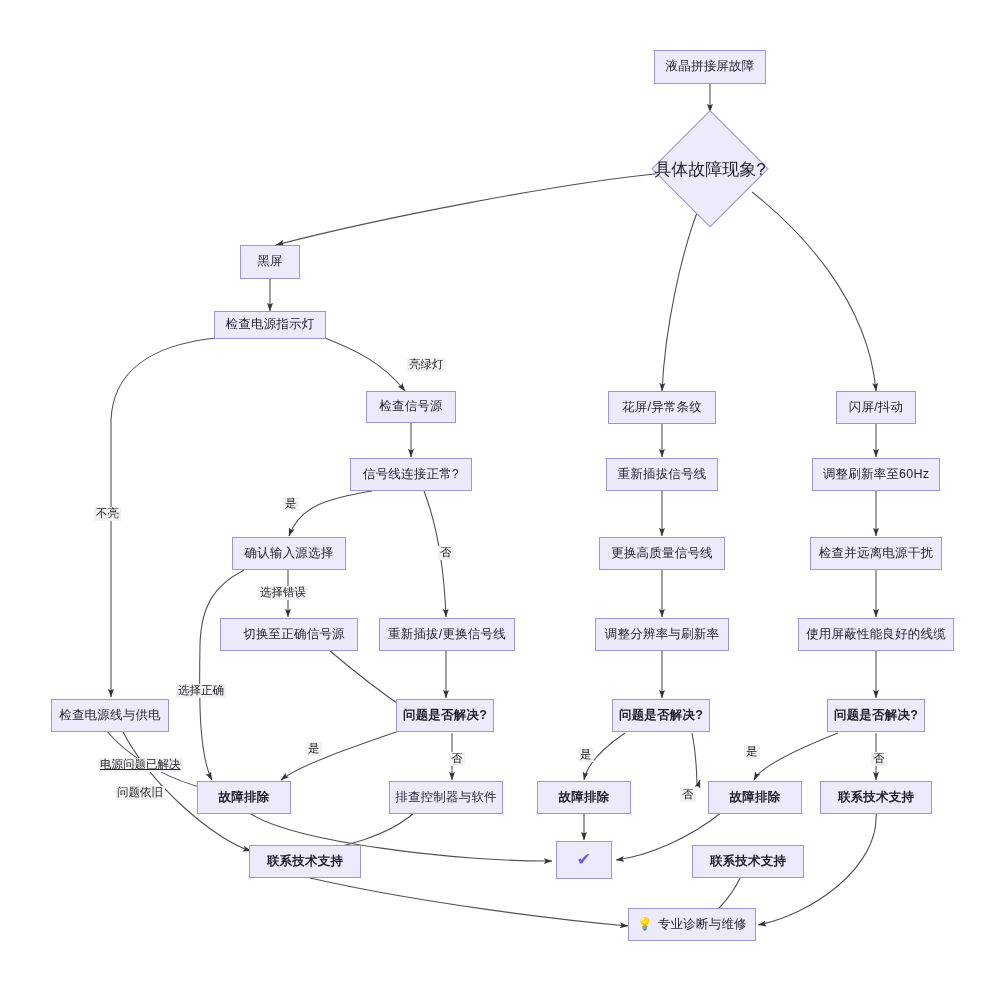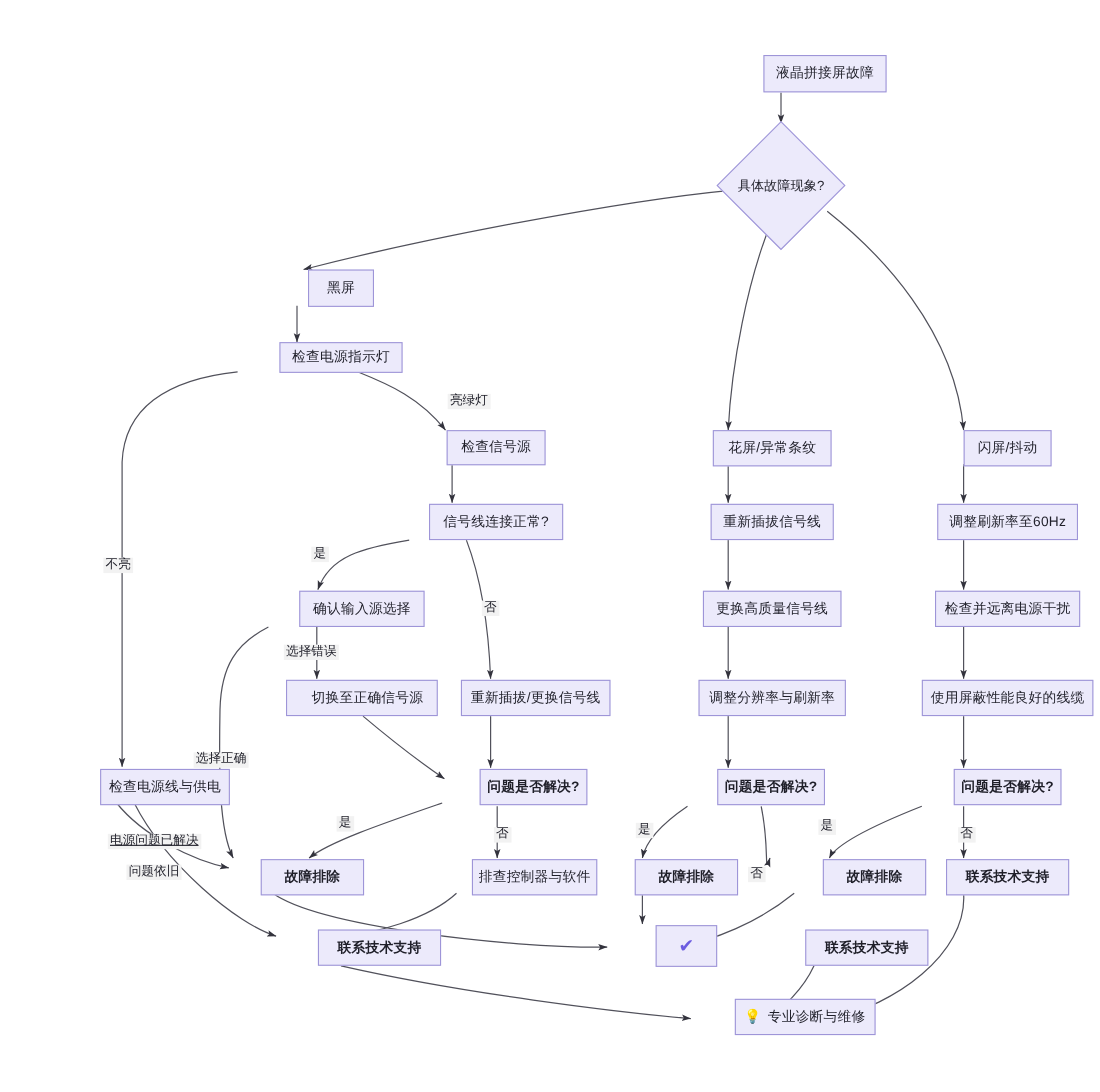--- a/index.html
+++ b/index.html
@@ -33,21 +33,20 @@
     display: flex;
     align-items: center;
     justify-content: center;
     text-align: center;
     font-size: 12.5px;
     color: #1f1f29;
     line-height: 1.25;
     letter-spacing: 0.2px;
     white-space: nowrap;
     z-index: 2;
-    margin-left: 40px;
   }
   .node.strong {
     font-weight: bold;
   }
   .diamond {
     position: absolute;
     z-index: 2;
   }
   .diamond .dshape {
     position: absolute;
@@ -62,21 +61,21 @@
   }
   .diamond .dlabel {
     position: absolute;
     left: 0;
     top: 0;
     width: 100%;
     height: 100%;
     display: flex;
     align-items: center;
     justify-content: center;
-    font-size: 12px;
+    font-size: 17px;
     color: #1f1f29;
     white-space: nowrap;
   }
   .edge-label {
     position: absolute;
     font-size: 11.5px;
     color: #23232d;
     background: #f2f2f2;
     padding: 0px 2px;
     white-space: nowrap;

